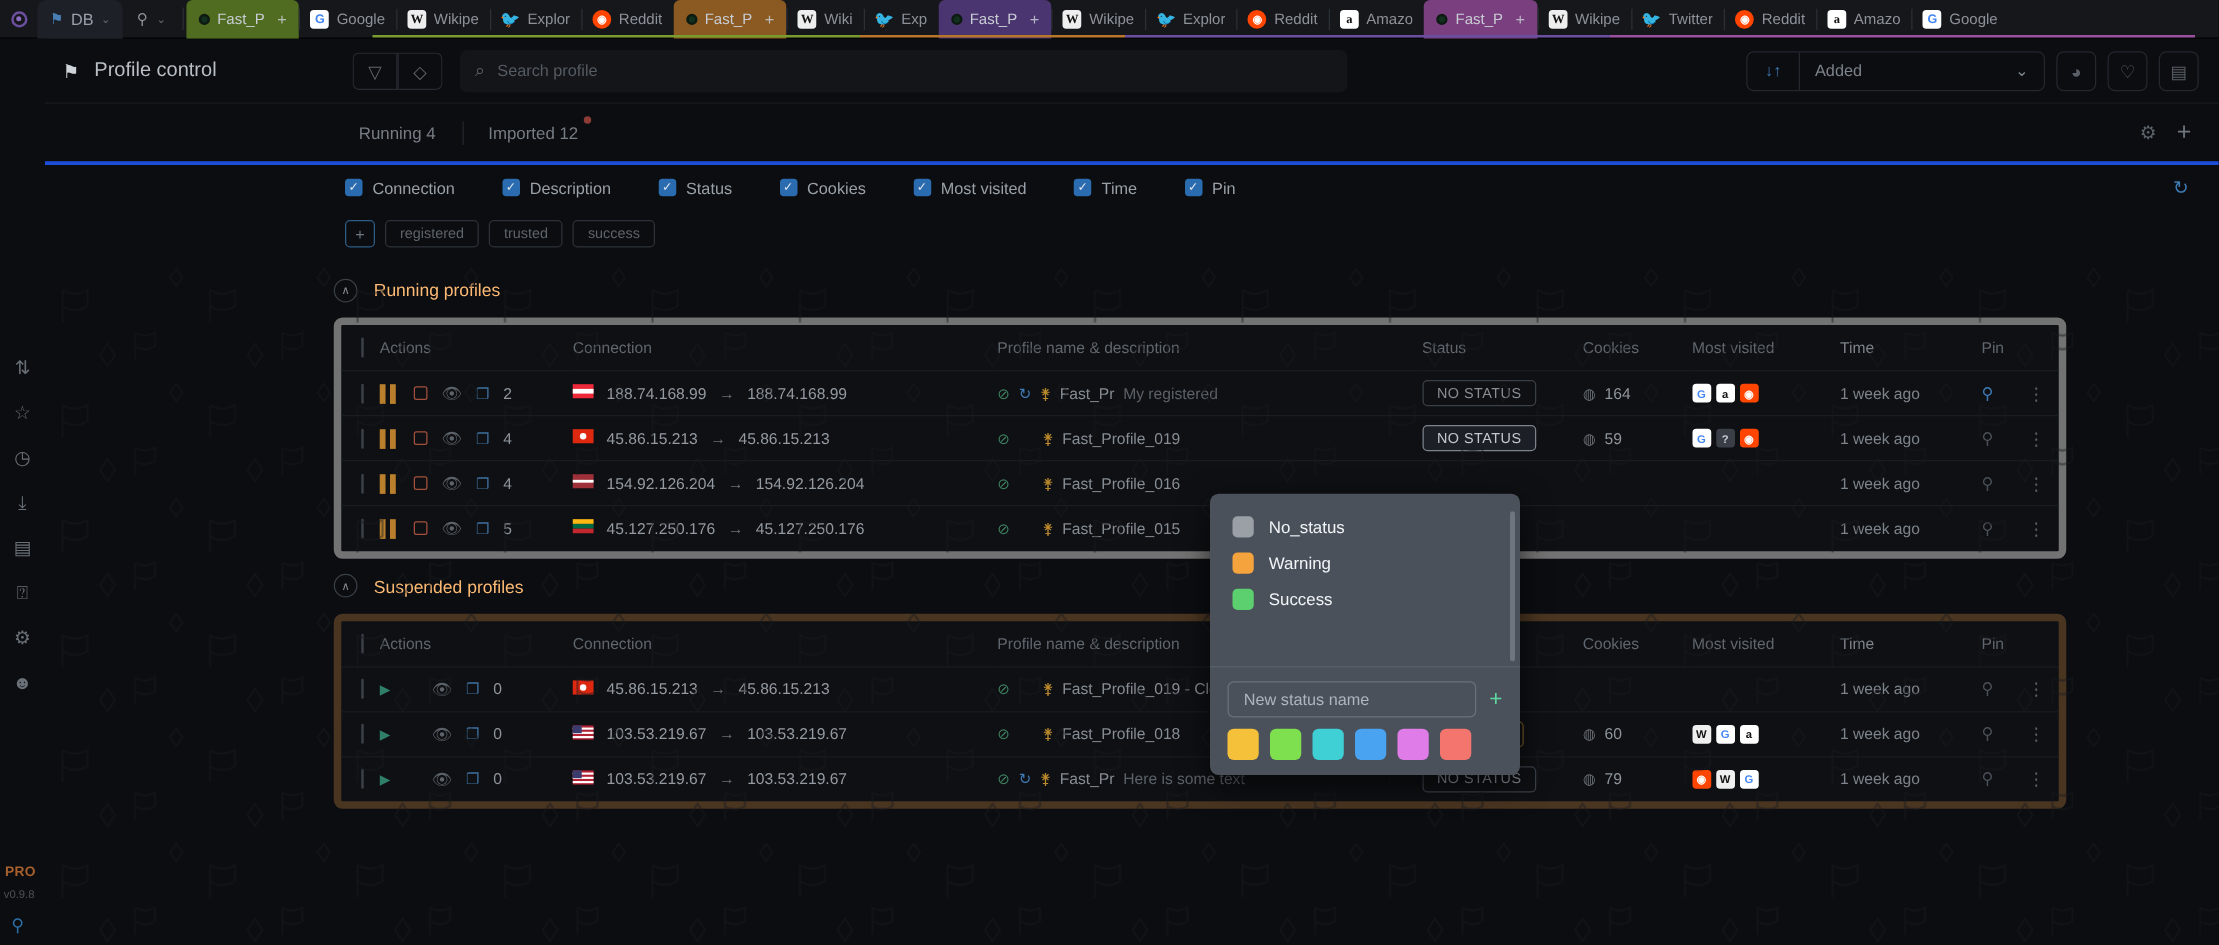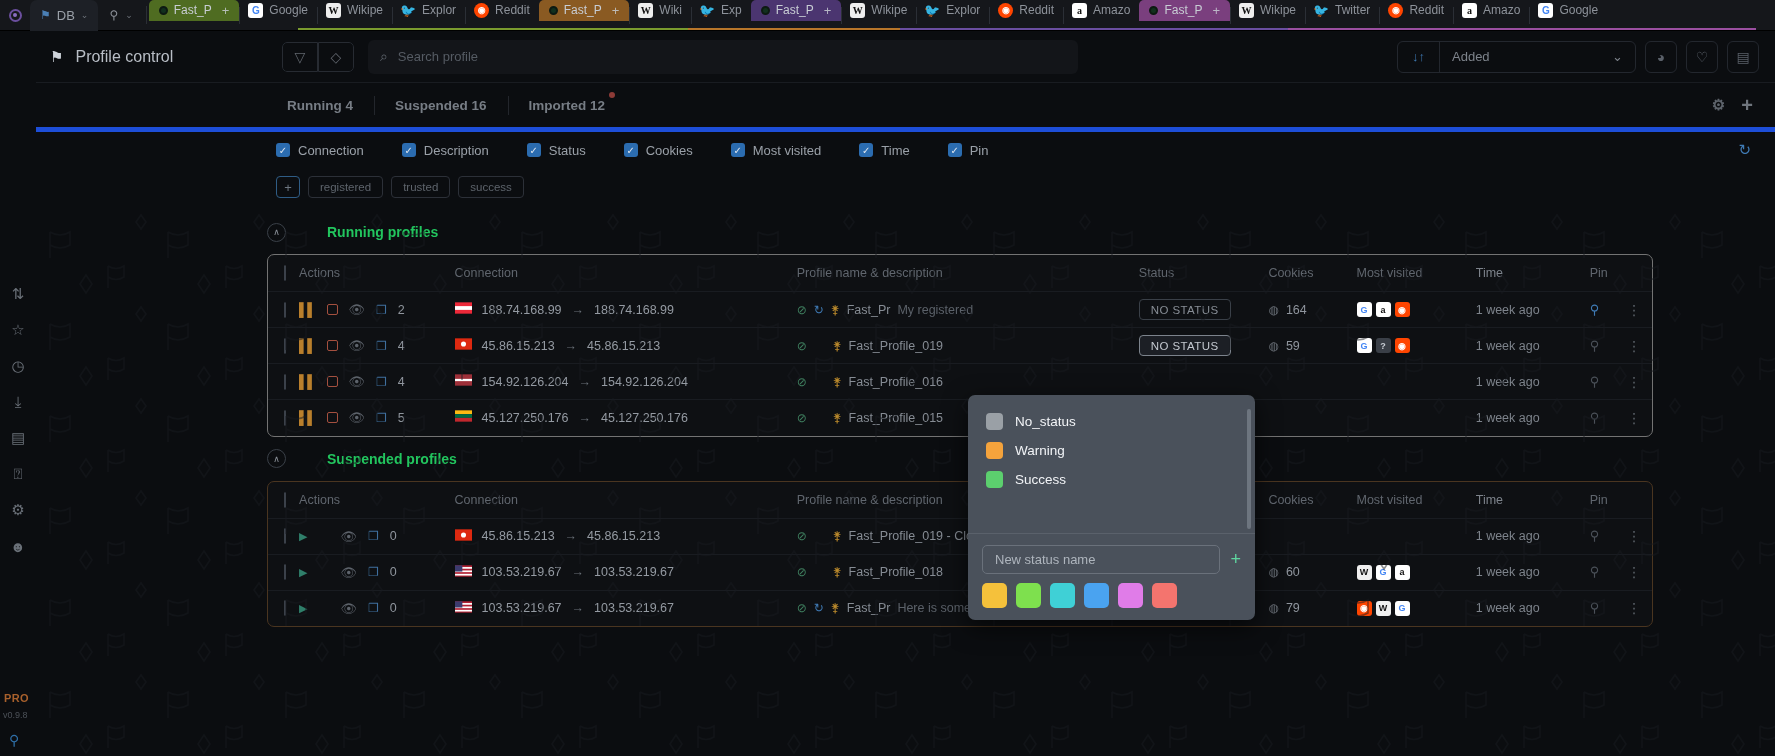--- a/index.html
+++ b/index.html
@@ -25,21 +25,21 @@
     height: 31px; display: flex; align-items: center; gap: 6px; padding: 0 10px;
     background: #1d2026; border-top-left-radius:7px; border-top-right-radius:7px;
     font-size: 13px; color: #9aa0a8;
   }
   .tb-profile .flag { color:#4a7fb5; font-size: 12px; }
   .tb-chev { font-size:9px; color:#6e737b; }
   .tb-people { display:flex; align-items:center; gap:7px; padding: 0 11px; color:#8c9199; font-size:12px;}
   .tb-div { width:1px; height:18px; background:#2a2e35; margin: 0 2px; }
   .tabs-scroll { display:flex; align-items:stretch; height:31px; flex:1; overflow:hidden; }
   .btab {
-    display:flex; align-items:center; gap:6px; height:21px; padding: 0 9px;
+    display:flex; align-items:center; gap:6px; height:31px; padding: 0 9px;
     font-size: 12px; color:#8d929a; white-space:nowrap; position:relative;
     max-width: 105px; min-width: 0;
   }
   .btab .lbl { overflow:hidden; text-overflow:clip; }
   .btab.sep::before {
     content:""; position:absolute; left:0; top:7px; height:17px; width:1px; background:#2b2f36;
   }
   .btab.profile-tab { border-radius: 5px 5px 0 0; color:#c8cdd4; padding:0 10px; max-width:none;}
   .btab.profile-tab .dot { width:9px;height:9px;border-radius:50%;border:2px solid #0d1a12; background:#12301e;}
   .btab.profile-tab .plus { font-size:13px; opacity:.85; margin-left:4px;}
@@ -95,21 +95,21 @@
   .searchbox .s-ph { color:#555b63; font-size:13px;}
   .hdr-right { margin-left:auto; display:flex; align-items:center; gap:9px; padding-right:16px;}
   .sortgrp { display:flex; align-items:stretch; border:1px solid #23272e; border-radius:6px; height:32px;}
   .sort-arrows { width:42px; display:flex;align-items:center;justify-content:center;color:#3f7ab4;font-size:13px;border-right:1px solid #23272e;}
   .sort-sel { width:195px; display:flex;align-items:center;justify-content:space-between;padding:0 12px;color:#7d838b;font-size:13px;}
   .sq-btn { width:32px;height:32px;border:1px solid #23272e;border-radius:6px;display:flex;align-items:center;justify-content:center;color:#5a6views;color:#5a6069;font-size:14px;}
 
   
   .tabrow {
     position:absolute; top:83px; left:36px; right:0; height:49px;
-    display:flex; align-items:center; border-bottom:5px solid #1d4ed8;font-weight:bold;
+    display:flex; align-items:center; border-bottom:3px solid #1d4ed8;
   }
   .tabrow-inner { display:flex; align-items:center; margin-left:230px; }
   .ptab {
     position:relative; padding:0 21px; height:49px; display:flex;align-items:center;
     font-size:13.5px; color:#777d85;
   }
   .ptab + .ptab::before{content:"";position:absolute;left:0;top:15px;height:19px;width:1px;background:#23262c;}
   .ptab .badge-dot{position:absolute;top:11px;right:11px;width:6px;height:6px;border-radius:50%;background:#8d3b37;}
   .tabrow-right{margin-left:auto;display:flex;align-items:center;gap:16px;padding-right:22px;}
   .gear-ic{color:#5d636b;font-size:15px;}
@@ -129,22 +129,22 @@
   .tagrow{position:absolute;top:176px;left:276px;display:flex;align-items:center;gap:8px;}
   .chip{height:22px;padding:0 11px;border:1px solid #2c3038;border-radius:4px;display:flex;align-items:center;
         font-size:11.5px;color:#5e646c;}
   .chip.add{border-color:#2f5c85;color:#6d7680;width:24px;padding:0;justify-content:center;font-size:13px;}
 
   
   .content{position:absolute;top:210px;left:36px;right:0;bottom:0;overflow:hidden;}
   .bgpattern{position:absolute;inset:0;opacity:.5;pointer-events:none;}
   .section-head{display:flex;align-items:center;gap:13px;padding-left:231px;height:44px;}
   .collapse{width:19px;height:19px;border-radius:50%;border:1px solid #3a4048;display:flex;align-items:center;justify-content:center;color:#8a9098;font-size:9px;}
-  .section-title{font-size:14px;font-weight:bold;color:#22c55e;margin-left:28px;}
-  .tablewrap{margin-left:231px;margin-right:122px;border:1px solid #737373;border-radius:7px;overflow:hidden;background:#0e1013;}
+  .section-title{font-size:14px;font-weight:normal;color:#fdba74;}
+  .tablewrap{margin-left:231px;margin-right:122px;border:6px solid #737373;border-radius:7px;overflow:hidden;background:#0e1013;}
   .tablewrap.amber{border-color:#4a3520;}
   table{width:100%;border-collapse:collapse;}
   th{font-size:12.5px;color:#60666e;font-weight:normal;text-align:left;padding:11px 0;}
   td{font-size:12.5px;color:#868c94;padding:0;height:36px;vertical-align:middle;}
   tr.trow{border-top:1px solid #191c21;}
   .c-chk{width:30px;padding-left:16px;}
   .bchk{width:13px;height:13px;border:1px solid #3b414a;border-radius:3px;}
   .c-act{width:150px;}
   .acts{display:flex;align-items:center;gap:11px;color:#5d636b;}
   .pause{color:#b97f2c;font-size:13px;letter-spacing:-1px;}
@@ -175,21 +175,21 @@
   .mv{display:flex;align-items:center;gap:4px;}
   .mvic{width:15px;height:15px;border-radius:3px;display:flex;align-items:center;justify-content:center;font-size:9px;font-weight:bold;}
   .c-time{width:110px;color:#7d838b;}
   .c-pin{width:60px;}
   .pin{color:#4a5058;font-size:13px;}
   .pin.on{color:#3f7ab4;}
   .dots{color:#5d636b;font-size:14px;letter-spacing:1px;}
 
   
   .popup{
-    position:absolute; left:968px; top:395px; width:287px; height:225px;
+    position:absolute; left:968px; top:395px; width:248px; height:225px;
     background:#4a515b; border-radius:7px; box-shadow:0 7px 24px rgba(0,0,0,.65);
     z-index:50; display:flex; flex-direction:column; overflow:hidden;
   }
   .popup-list{flex:1;padding:12px 0 6px 0;overflow:hidden;position:relative;}
   .pitem{display:flex;align-items:center;gap:12px;padding:6px 18px;font-size:13.5px;color:#f2f4f7;}
   .sw{width:17px;height:17px;border-radius:4px;flex:none;}
   .pscroll{position:absolute;right:4px;top:14px;width:4px;height:120px;border-radius:2px;background:#6d757f;}
   .popup-div{height:1px;background:#5a616b;margin:0 0 0 0;}
   .popup-new{display:flex;align-items:center;gap:10px;padding:11px 14px 9px 14px;}
   .newinput{flex:1;height:29px;border:1px solid #6a717b;border-radius:5px;background:transparent;color:#aeb5bd;font-size:13px;padding:0 12px;display:flex;align-items:center;}
@@ -370,23 +370,20 @@
       <div class="sq-btn">
           <span>▤</span>
         </div>
     </div>
   </div>
 
   <div class="tabrow">
     <div class="tabrow-inner" id="ptabs">
         <div class="ptab">
           <span>Running 4</span>
-        </div>
-        <div class="ptab">
-          <span>Suspended 16</span>
         </div>
         <div class="ptab">
           <span>Imported 12</span>
           <span class="badge-dot"></span>
         </div>
       </div>
     <div class="tabrow-right">
       <span class="gear-ic">⚙</span>
       <span class="plus-ic">+</span>
     </div>

